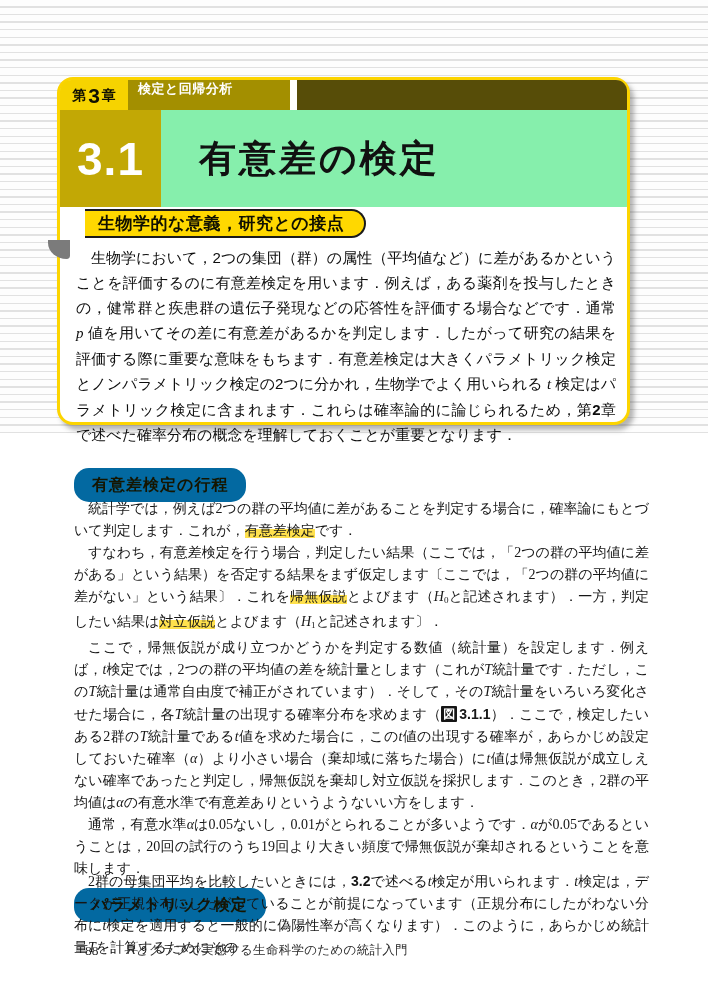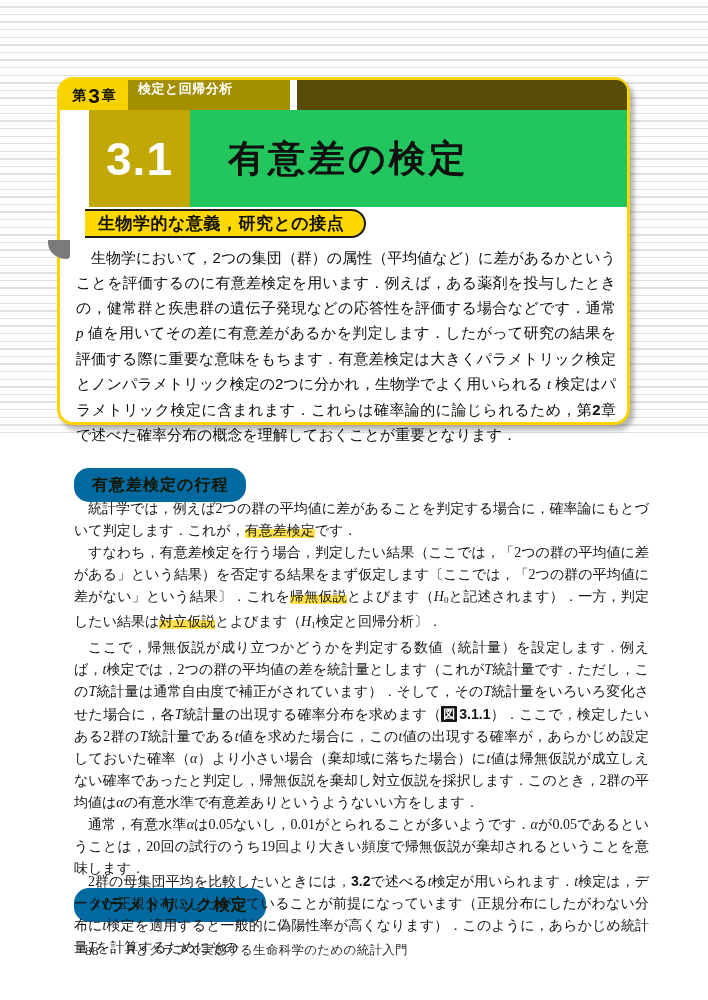--- a/index.html
+++ b/index.html
@@ -26,27 +26,27 @@
     display:flex;align-items:center;justify-content:center;
     border-radius:11px 0 0 0;font-size:14px;line-height:1;
   }
   .chapter-num{font-size:21px;padding:0 2px;font-weight:800;}
   .chapter-title-tab{
     background:#a38f00;color:#ffffff;font-weight:bold;font-size:13px;
     width:152px;display:flex;padding-left:10px;letter-spacing:.5px;
   }
   .tab-gap{width:7px;background:#ffffff;}
   .dark-bar{flex:1;background:#574d08;border-radius:0 11px 0 0;}
-  .hero-title-row{display:flex;height:97px;margin-left:29px;}
+  .hero-title-row{display:flex;height:97px;}
   .sec-num{
     background:#c2a805;width:101px;color:#ffffff;font-weight:800;font-size:46px;
     display:flex;align-items:center;justify-content:center;letter-spacing:1px;
   }
   .sec-title-area{
-    flex:1;background:#22c55e;display:flex;align-items:center;
+    flex:1;background:#86efac;display:flex;align-items:center;
     padding-left:38px;color:#111;font-weight:800;font-size:37px;letter-spacing:3px;
   }
   
   .ribbon{
     position:absolute;left:-12px;top:129px;height:29px;
     background:#ffd800;border:2px solid #1b1b1b;border-left:none;
     border-radius:0 16px 16px 0;display:inline-flex;align-items:center;
     padding:0 20px 0 13px;font-weight:800;font-size:17px;color:#101000;
     letter-spacing:.5px;box-sizing:border-box;margin-left:37px;
   }
@@ -119,21 +119,21 @@
   </div>
   <div class="ribbon">生物学的な意義，研究との接点</div>
   <div class="ribbon-fold"></div>
   <div class="intro-text"><span>生物学において，2つの集団（群）の属性（平均値など）に差があるかということを評価するのに有意差検定を用います．例えば，ある薬剤を投与したときの，健常群と疾患群の遺伝子発現などの応答性を評価する場合などです．通常 </span><span class="it">p</span><span> 値を用いてその差に有意差があるかを判定します．したがって研究の結果を評価する際に重要な意味をもちます．有意差検定は大きくパラメトリック検定とノンパラメトリック検定の2つに分かれ，生物学でよく用いられる </span><span class="it">t</span><span> 検定はパラメトリック検定に含まれます．これらは確率論的に論じられるため，第</span><span class="b">2</span><span>章で述べた確率分布の概念を理解しておくことが重要となります．</span></div>
 </div>
 
 <div class="pill pill-1">有意差検定の行程</div>
 
 <div class="prose prose-1">
   <p><span>統計学では，例えば2つの群の平均値に差があることを判定する場合に，確率論にもとづいて判定します．これが，</span><span class="hl">有意差検定</span><span>です．</span></p>
-  <p><span>すなわち，有意差検定を行う場合，判定したい結果（ここでは，「2つの群の平均値に差がある」という結果）を否定する結果をまず仮定します〔ここでは，「2つの群の平均値に差がない」という結果〕．これを</span><span class="hl">帰無仮説</span><span>とよびます（</span><span class="it">H</span><span class="sub">0</span><span>と記述されます）．一方，判定したい結果は</span><span class="hl">対立仮説</span><span>とよびます（</span><span class="it">H</span><span class="sub">1</span><span>検定と回帰分析〕．</span></p>
+  <p><span>すなわち，有意差検定を行う場合，判定したい結果（ここでは，「2つの群の平均値に差がある」という結果）を否定する結果をまず仮定します〔ここでは，「2つの群の平均値に差がない」という結果〕．これを</span><span class="hl">帰無仮説</span><span>とよびます（</span><span class="it">H</span><span class="sub">0</span><span>と記述されます）．一方，判定したい結果は</span><span class="hl">対立仮説</span><span>とよびます（</span><span class="it">H</span><span class="sub">1</span><span>と記述されます〕．</span></p>
   <p><span>ここで，帰無仮説が成り立つかどうかを判定する数値（統計量）を設定します．例えば，</span><span class="it">t</span><span>検定では，2つの群の平均値の差を統計量とします（これが</span><span class="it">T</span><span>統計量です．ただし，この</span><span class="it">T</span><span>統計量は通常自由度で補正がされています）．そして，その</span><span class="it">T</span><span>統計量をいろいろ変化させた場合に，各</span><span class="it">T</span><span>統計量の出現する確率分布を求めます（</span><span class="figbox">図</span><span class="b">3.1.1</span><span>）．ここで，検定したいある2群の</span><span class="it">T</span><span>統計量である</span><span class="it">t</span><span>値を求めた場合に，この</span><span class="it">t</span><span>値の出現する確率が，あらかじめ設定しておいた確率（</span><span class="it">α</span><span>）より小さい場合（棄却域に落ちた場合）に</span><span class="it">t</span><span>値は帰無仮説が成立しえない確率であったと判定し，帰無仮説を棄却し対立仮説を採択します．このとき，2群の平均値は</span><span class="it">α</span><span>の有意水準で有意差ありというようないい方をします．</span></p>
   <p><span>通常，有意水準</span><span class="it">α</span><span>は0.05ないし，0.01がとられることが多いようです．</span><span class="it">α</span><span>が0.05であるということは，20回の試行のうち19回より大きい頻度で帰無仮説が棄却されるということを意味します．</span></p>
 </div>
 
 <div class="pill pill-2">パラメトリック検定</div>
 
 <div class="prose prose-2">
   <p><span>2群の母集団平均を比較したいときには，</span><span class="b">3.2</span><span>で述べる</span><span class="it">t</span><span>検定が用いられます．</span><span class="it">t</span><span>検定は，データが正規分布にしたがっていることが前提になっています（正規分布にしたがわない分布に</span><span class="it">t</span><span>検定を適用すると一般的に偽陽性率が高くなります）．このように，あらかじめ統計量</span><span class="it">T</span><span>を計算するためにその</span></p>
 </div>
 

